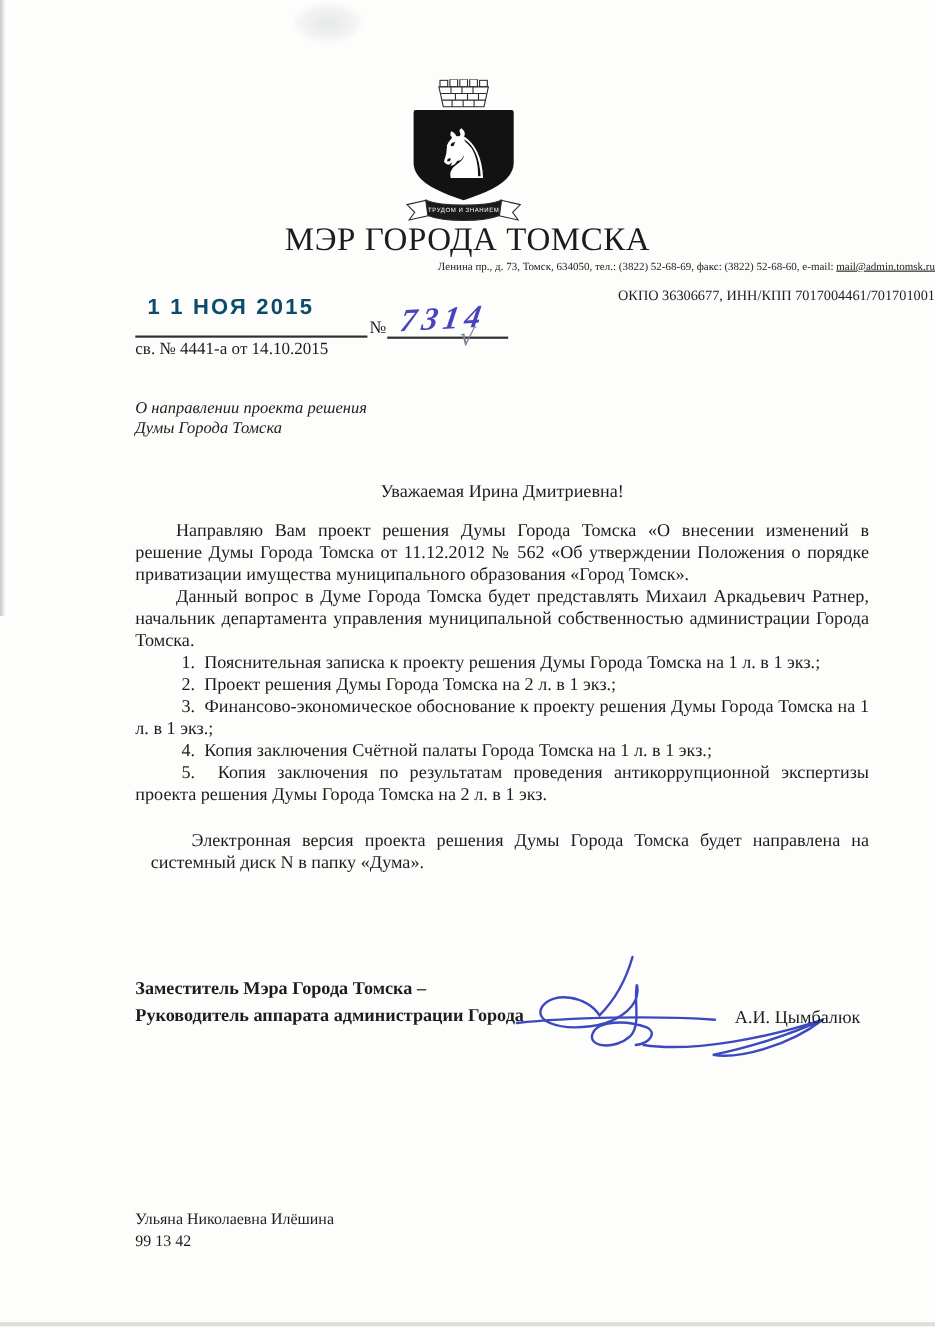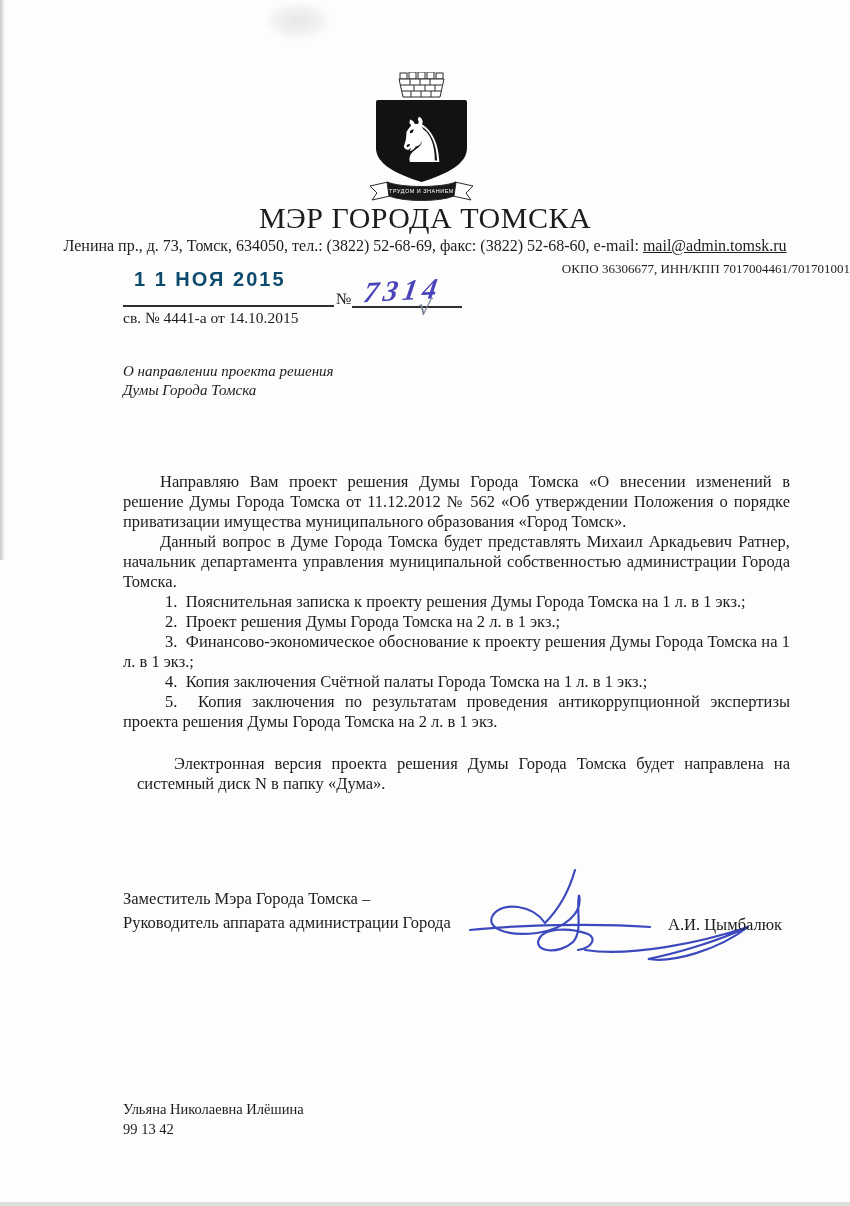--- a/index.html
+++ b/index.html
@@ -19,22 +19,22 @@
   .edge-bottom{position:absolute;left:0;bottom:0;width:100%;height:4px;background:#ccd4cb;opacity:.7;}
   .smudge{position:absolute;left:268px;top:4px;width:60px;height:34px;border-radius:50%;
     background:radial-gradient(rgba(170,176,182,.28),rgba(255,255,255,0));filter:blur(2px);}
 
   
   .emblem{position:absolute;left:50%;top:72px;transform:translateX(-50%);width:150px;height:132px;}
 
   
   .org-name{position:absolute;left:0;top:201px;width:100%;text-align:center;
     font-size:30px;letter-spacing:.5px;white-space:nowrap;}
-  .addr-line{position:absolute;left:0;top:237px;width:100%;text-align:center;
-    font-size:16px;white-space:nowrap;}
+  .addr-line{position:absolute;left:0;top:237px;width:100%;text-align:right;
+    font-size:10px;white-space:nowrap;}
   .addr-line .email{text-decoration:underline;}
   .codes-line{position:absolute;left:0;top:261px;width:100%;text-align:right;font-size:13px;}
 
   
   .stamp-date{position:absolute;left:134px;top:268px;
     font-family:"Liberation Sans",sans-serif;font-weight:700;font-size:20px;
     letter-spacing:2px;color:#0c4a6e;white-space:nowrap;}
   .ref-line-1{position:absolute;left:123px;top:282px;width:211px;height:23px;border-bottom:2px solid #2f2f2f;}
   .num-sign{position:absolute;left:336px;top:290px;font-size:16px;}
   .hand-number{position:absolute;left:364px;top:274px;font-size:29px;font-style:italic;font-weight:600;
@@ -53,21 +53,21 @@
   
   .salutation{position:absolute;left:123px;top:437px;width:667px;text-align:center;font-size:16.5px;}
   .body-text{position:absolute;left:123px;top:472px;width:667px;font-size:16.5px;line-height:20px;}
   .body-text p{margin:0;text-align:justify;}
   .body-text p.ind{text-indent:37px;}
   .body-text p.item{text-indent:42px;}
   .body-text p.gap-top{margin-top:19px;}
   .body-text p.gap-top-lg{margin-top:22px;margin-left:14px;}
 
   
-  .sig-position{position:absolute;left:123px;top:887px;font-size:16.5px;line-height:23.5px;}
+  .sig-position{position:absolute;left:123px;top:887px;font-size:16.5px;line-height:23.5px;font-weight:bold;}
   .sig-name{position:absolute;left:668px;top:915px;font-size:16.5px;white-space:nowrap;}
   .sig-ink{position:absolute;left:445px;top:853px;width:340px;height:122px;}
 
   
   .executor{position:absolute;left:123px;top:1099px;font-size:14.5px;line-height:20px;}
 </style>
 </head>
 <body>
 
 <div class="page">
@@ -126,20 +126,21 @@
   <div class="hand-number">7314</div>
   <div class="reg-line">св. № 4441-а от 14.10.2015</div>
 
   <div class="check-mark">√</div>
 
   <div class="subject">
     <div>О направлении проекта решения</div>
     <div>Думы Города Томска</div>
   </div>
 
+  <div class="salutation">Уважаемая Ирина Дмитриевна!</div>
 
   <div class="body-text">
     <p class="ind">Направляю Вам проект решения Думы Города Томска «О внесении изменений в решение Думы Города Томска от 11.12.2012 № 562 «Об утверждении Положения о порядке приватизации имущества муниципального образования «Город Томск».</p>
     <p class="ind">Данный вопрос в Думе Города Томска будет представлять Михаил Аркадьевич Ратнер, начальник департамента управления муниципальной собственностью администрации Города Томска.</p>
     <p class="item">1.&nbsp;&nbsp;Пояснительная записка к проекту решения Думы Города Томска на 1 л. в 1 экз.;</p>
     <p class="item">2.&nbsp;&nbsp;Проект решения Думы Города Томска на 2 л. в 1 экз.;</p>
     <p class="item">3.&nbsp;&nbsp;Финансово-экономическое обоснование к проекту решения Думы Города Томска на 1 л. в 1 экз.;</p>
     <p class="item">4.&nbsp;&nbsp;Копия заключения Счётной палаты Города Томска на 1 л. в 1 экз.;</p>
     <p class="item">5.&nbsp;&nbsp;Копия заключения по результатам проведения антикоррупционной экспертизы проекта решения Думы Города Томска на 2 л. в 1 экз.</p>
     <p class="ind gap-top-lg">Электронная версия проекта решения Думы Города Томска будет направлена на системный диск N в папку «Дума».</p>

